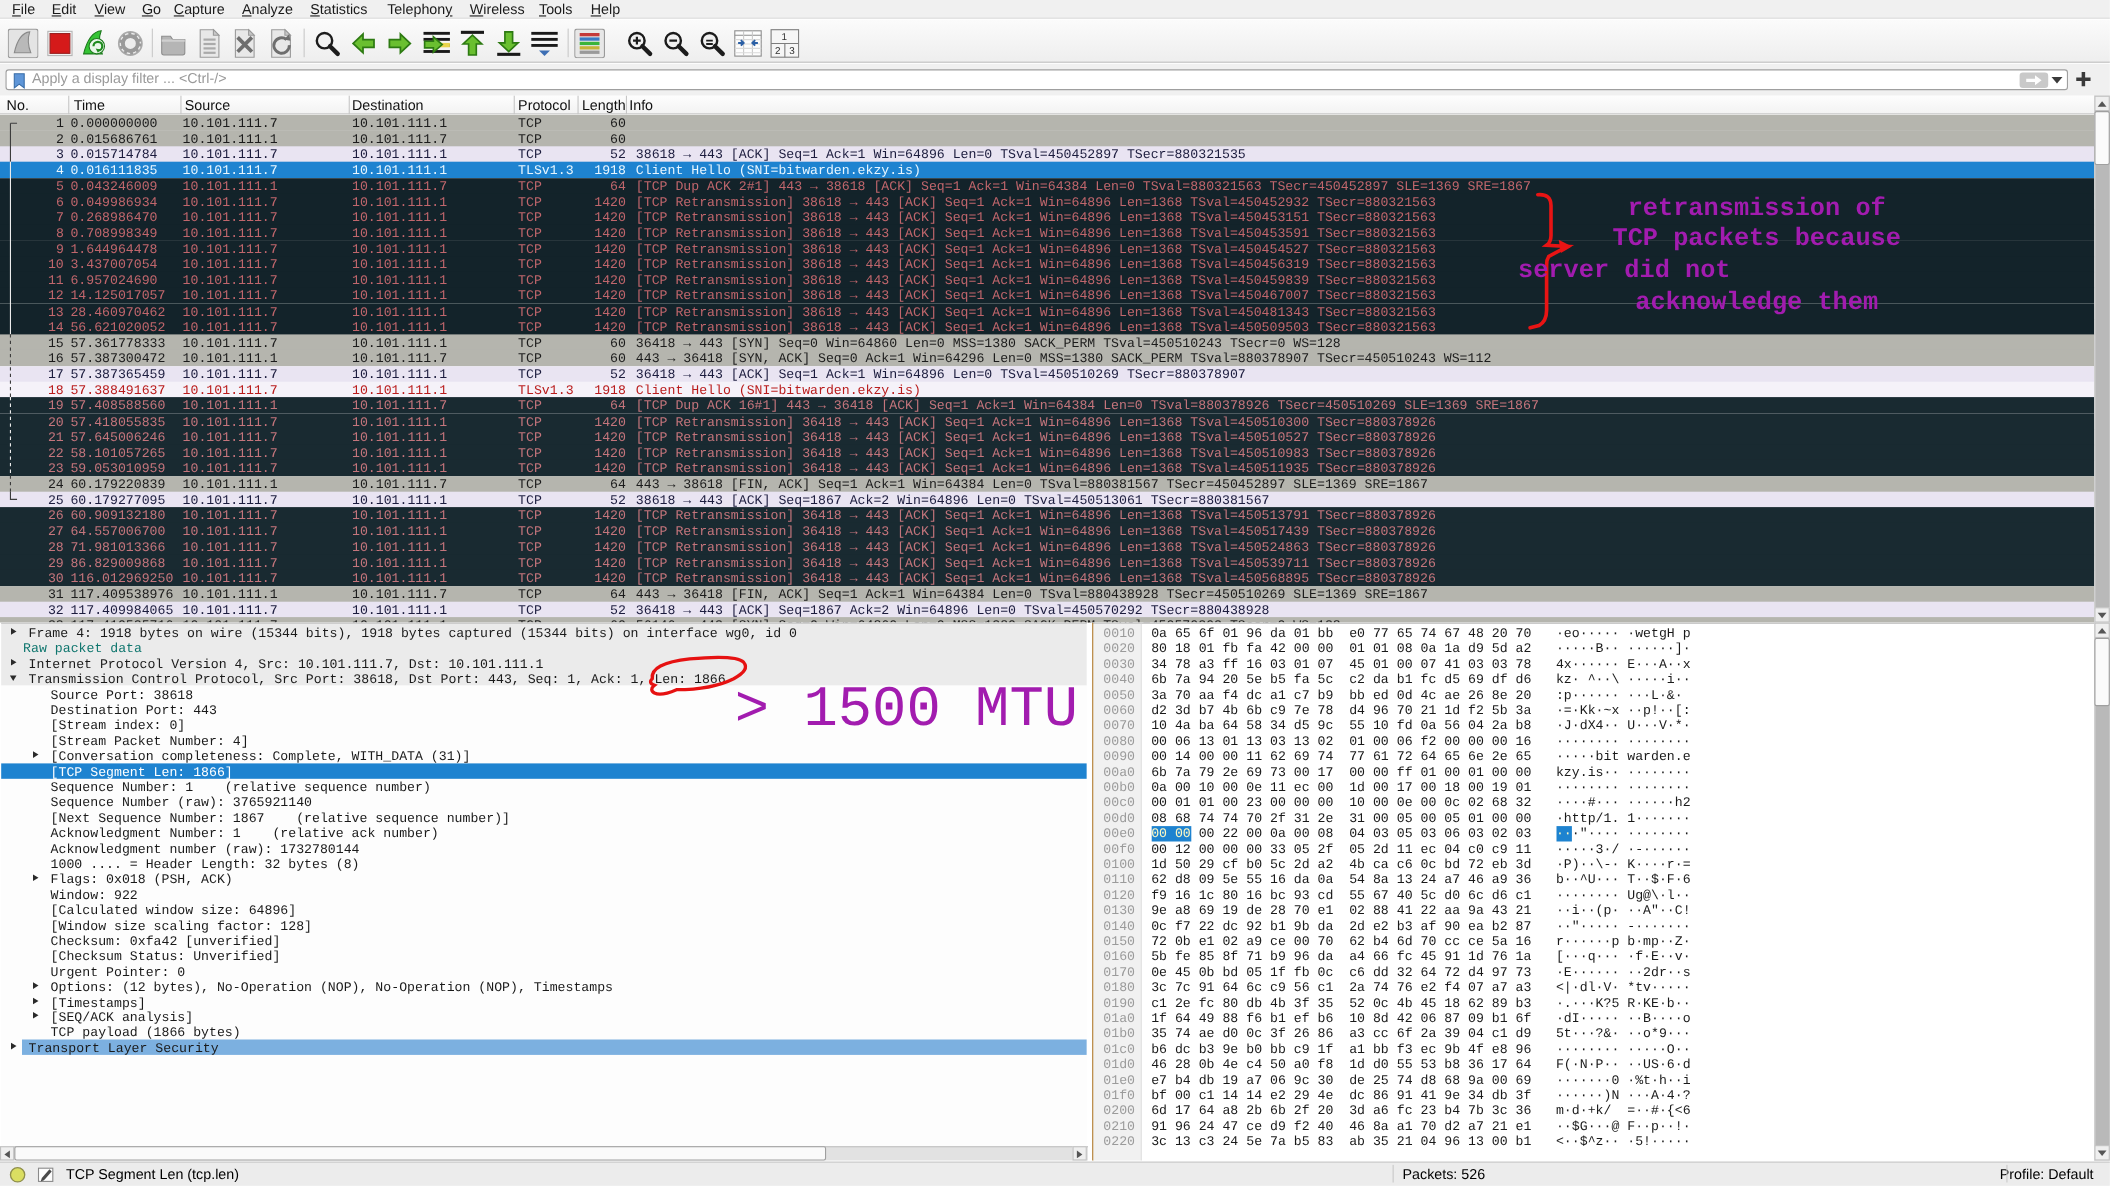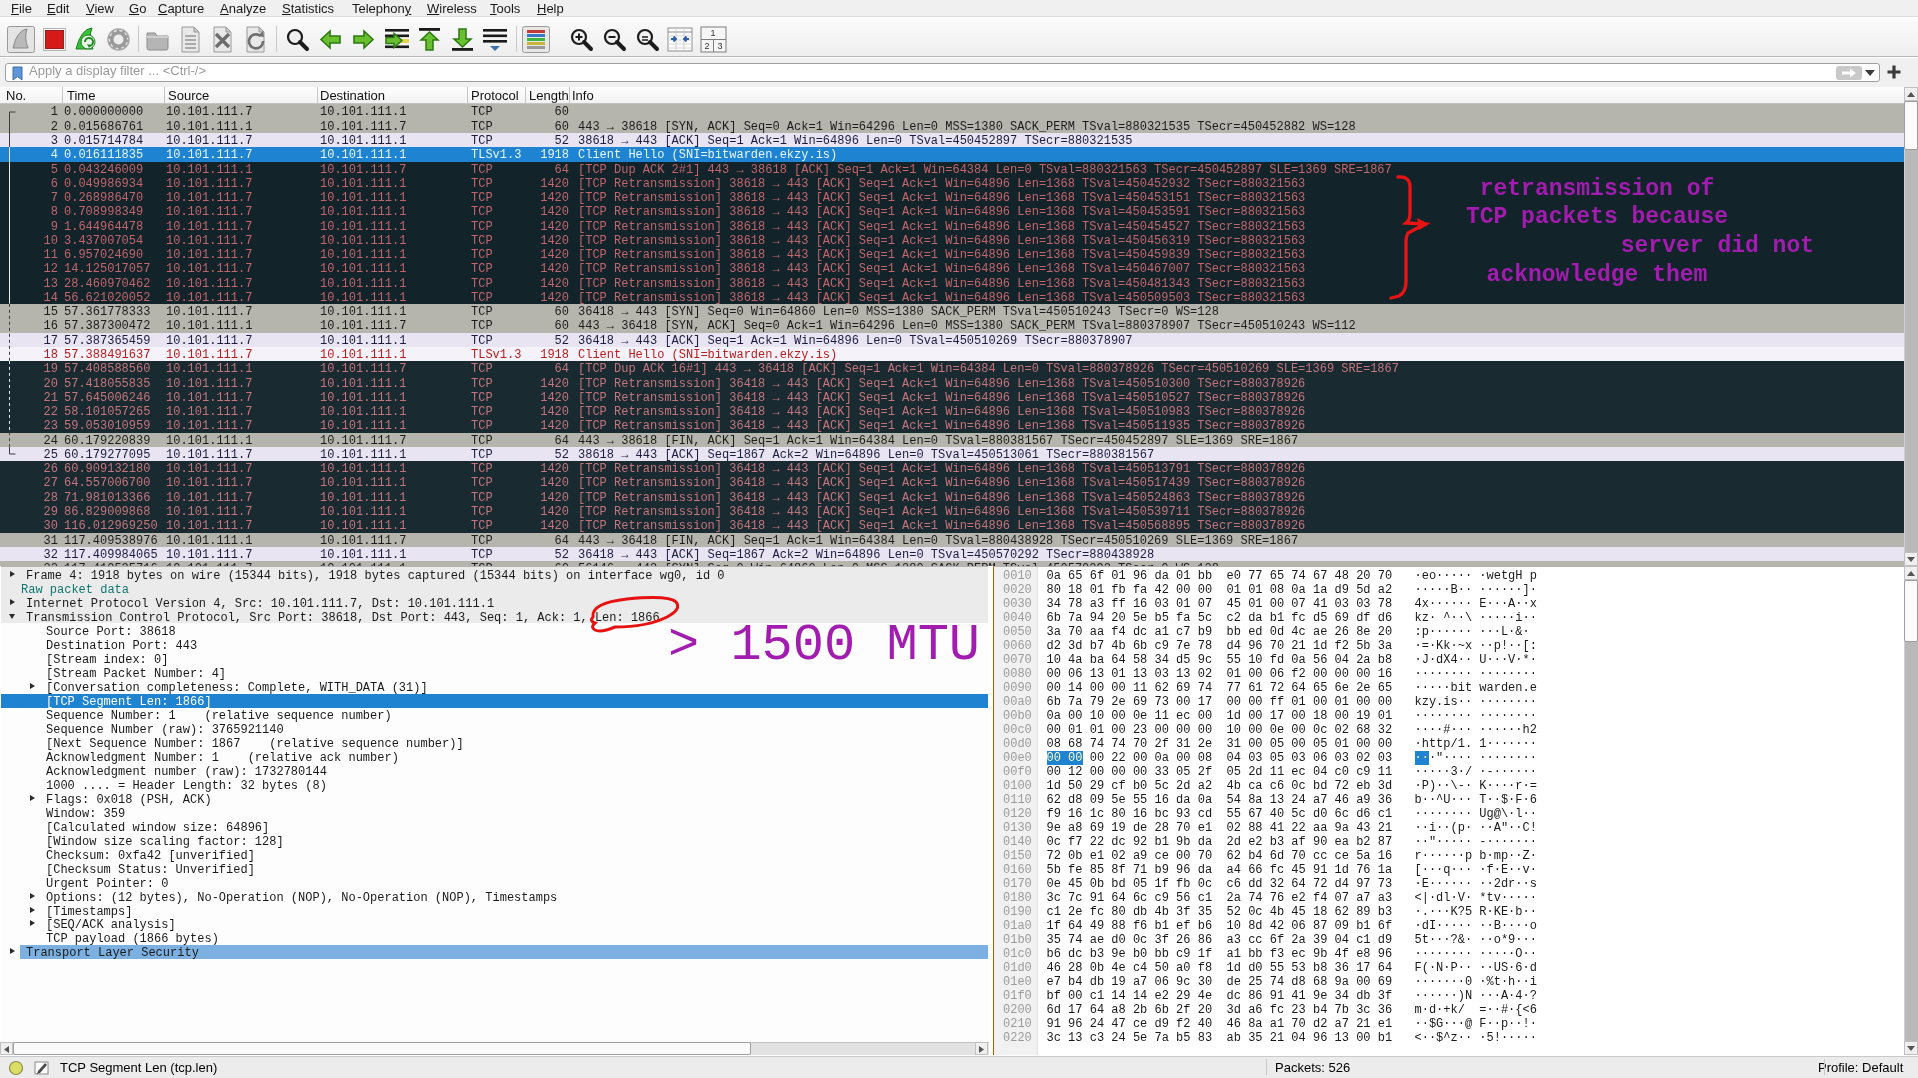--- a/index.html
+++ b/index.html
@@ -225,21 +225,20 @@
       <b class="cp">TCP</b>
       <b class="cl">60</b>
     </div>
     <div class="r g" style="top:14.7px">
       <b class="cn">2</b>
       <b class="ct">0.015686761</b>
       <b class="cs">10.101.111.1</b>
       <b class="cd">10.101.111.7</b>
       <b class="cp">TCP</b>
       <b class="cl">60</b>
-      <b class="ci">443 → 38618 [SYN, ACK] Seq=0 Ack=1 Win=64296 Len=0 MSS=1380 SACK_PERM TSval=880321535 TSecr=450452882 WS=128</b>
     </div>
     <div class="r v" style="top:28.9px">
       <b class="cn">3</b>
       <b class="ct">0.015714784</b>
       <b class="cs">10.101.111.7</b>
       <b class="cd">10.101.111.1</b>
       <b class="cp">TCP</b>
       <b class="cl">52</b>
       <b class="ci">38618 → 443 [ACK] Seq=1 Ack=1 Win=64896 Len=0 TSval=450452897 TSecr=880321535</b>
     </div>
@@ -551,21 +550,21 @@
     <div class="dr hl" style="top:126.9px;height:14px"></div>
     <span class="abs" style="left:45px;top:127.9px;white-space:pre;color:#fff">[TCP Segment Len: 1866]</span>
     <span class="abs" style="left:45px;top:141.9px;white-space:pre;color:#1a1a1a">Sequence Number: 1    (relative sequence number)</span>
     <span class="abs" style="left:45px;top:155.9px;white-space:pre;color:#1a1a1a">Sequence Number (raw): 3765921140</span>
     <span class="abs" style="left:45px;top:169.8px;white-space:pre;color:#1a1a1a">[Next Sequence Number: 1867    (relative sequence number)]</span>
     <span class="abs" style="left:45px;top:183.8px;white-space:pre;color:#1a1a1a">Acknowledgment Number: 1    (relative ack number)</span>
     <span class="abs" style="left:45px;top:197.8px;white-space:pre;color:#1a1a1a">Acknowledgment number (raw): 1732780144</span>
     <span class="abs" style="left:45px;top:211.8px;white-space:pre;color:#1a1a1a">1000 .... = Header Length: 32 bytes (8)</span>
     <span class="abs" style="left:45px;top:225.7px;white-space:pre;color:#1a1a1a">Flags: 0x018 (PSH, ACK)</span>
     <span class="tri-r" style="left:29px;top:227.7px"></span>
-    <span class="abs" style="left:45px;top:239.7px;white-space:pre;color:#1a1a1a">Window: 359</span>
+    <span class="abs" style="left:45px;top:239.7px;white-space:pre;color:#1a1a1a">Window: 922</span>
     <span class="abs" style="left:45px;top:253.7px;white-space:pre;color:#1a1a1a">[Calculated window size: 64896]</span>
     <span class="abs" style="left:45px;top:267.6px;white-space:pre;color:#1a1a1a">[Window size scaling factor: 128]</span>
     <span class="abs" style="left:45px;top:281.6px;white-space:pre;color:#1a1a1a">Checksum: 0xfa42 [unverified]</span>
     <span class="abs" style="left:45px;top:295.6px;white-space:pre;color:#1a1a1a">[Checksum Status: Unverified]</span>
     <span class="abs" style="left:45px;top:309.5px;white-space:pre;color:#1a1a1a">Urgent Pointer: 0</span>
     <span class="abs" style="left:45px;top:323.5px;white-space:pre;color:#1a1a1a">Options: (12 bytes), No-Operation (NOP), No-Operation (NOP), Timestamps</span>
     <span class="tri-r" style="left:29px;top:325.5px"></span>
     <span class="abs" style="left:45px;top:337.5px;white-space:pre;color:#1a1a1a">[Timestamps]</span>
     <span class="tri-r" style="left:29px;top:339.5px"></span>
     <span class="abs" style="left:45px;top:351.4px;white-space:pre;color:#1a1a1a">[SEQ/ACK analysis]</span>
@@ -644,17 +643,17 @@
 <span class="abs" style="left:1275px;top:1060px;font-size:13px">Packets: 526</span>
 <span class="abs" style="left:1818px;top:1060px;font-size:13px">Profile: Default</span>
 <div class="abs" style="left:1266px;top:1059px;width:1px;height:16px;background:#c9c9c9"></div>
 <div class="abs" style="left:1824px;top:1059px;width:1px;height:16px;background:#c9c9c9"></div>
 <svg class="abs" style="left:1385px;top:170px" width="50" height="135" viewBox="0 0 50 135">
     <path d="M13 7 Q25 6 25 17 V44 Q25 50 21 53 L40 54 L23 63 Q21 66 21 71 V112 Q21 122 14 126 L6 128" fill="none" stroke="#e81414" stroke-width="3.3" stroke-linejoin="miter" stroke-linecap="round"></path>
     <path d="M44 54 L32 48 L34 60 Z" fill="#e81414"></path>
   </svg>
 <div class="red abs" style="left:1380px;top:176px;width:434px;text-align:center;font-size:23px">retransmission of</div>
 <div class="red abs" style="left:1380px;top:204px;width:434px;text-align:center;font-size:23px">TCP packets because</div>
-<div class="red abs" style="left:1380px;top:233px;width:434px;text-align:right;font-size:23px">server did not</div>
+<div class="red abs" style="left:1380px;top:233px;width:434px;text-align:left;font-size:23px">server did not</div>
 <div class="red abs" style="left:1380px;top:262px;width:434px;text-align:center;font-size:23px">acknowledge them</div>
 <svg class="abs" style="left:577px;top:592px" width="115" height="50" viewBox="0 0 115 50">
     <path d="M16 25 Q14 11 50 7 Q92 3 99 10 Q105 17 90 25 Q70 35 38 35 Q24 41 18 38 Q13 35 18 31 Q12 29 16 25 Z" fill="none" stroke="#e61212" stroke-width="3"></path>
   </svg>
 <div class="red abs" style="left:668px;top:616px;font-size:52px;font-weight:normal;white-space:pre">&gt; 1500 MTU</div>
 </body></html>

